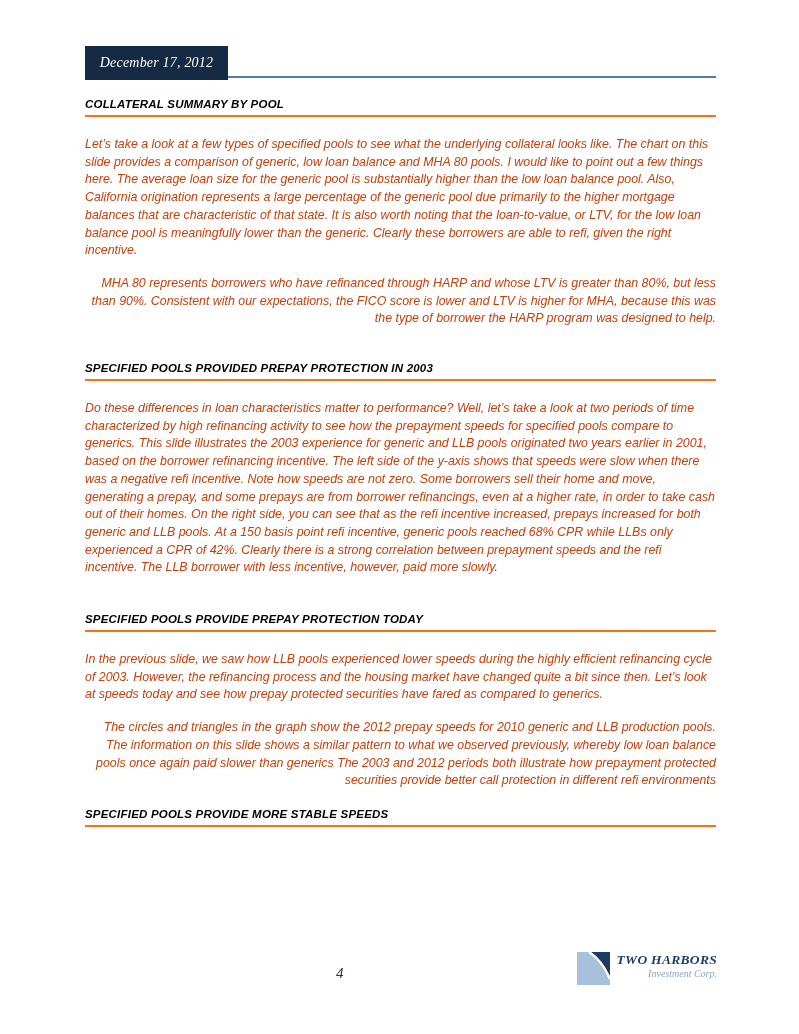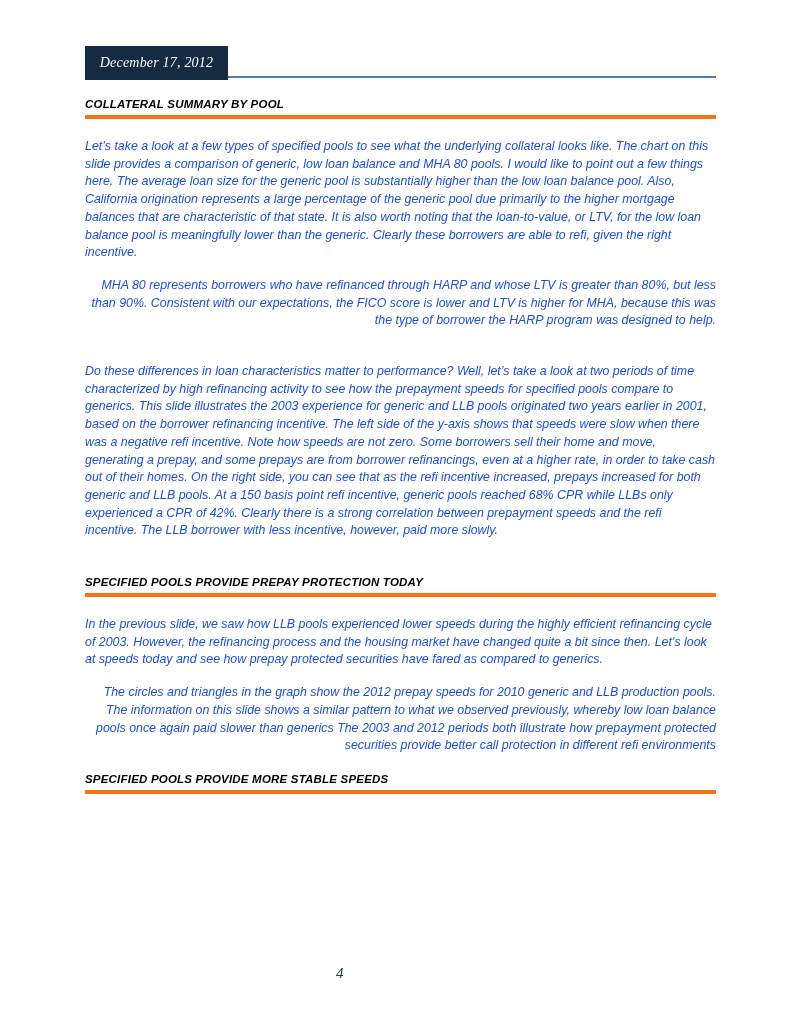--- a/index.html
+++ b/index.html
@@ -49,27 +49,27 @@
 
   
   .section h2 {
     margin: 0;
     font-size: 11.5px;
     font-weight: bold;
     letter-spacing: 0.2px;
     color: #000000;
     line-height: 14px;
     padding-bottom: 4px;
-    border-bottom: 4px solid #f97316;
+    border-bottom: 2px solid #f97316;
   }
   .section p {
     margin: 0;
     font-size: 12.4px;
     line-height: 17.7px;
-    color: #1d4ed8;
+    color: #c2410c;
   }
   .s1 { margin-top: 17px; }
   .s2 { margin-top: 33px; }
   .s3 { margin-top: 35px; }
   .s4 { margin-top: 17px; }
   .p-first   { margin-top: 19px !important; }
   .p-follow  { margin-top: 15px !important; text-align: right; }
 
   
   .page-number {
@@ -119,30 +119,42 @@
       </div>
     </div>
 
     <div class="section s1">
       <h2>COLLATERAL SUMMARY BY POOL</h2>
       <p class="p-first">Let’s take a look at a few types of specified pools to see what the underlying collateral looks like. The chart on this slide provides a comparison of generic, low loan balance and MHA 80 pools. I would like to point out a few things here. The average loan size for the generic pool is substantially higher than the low loan balance pool. Also, California origination represents a large percentage of the generic pool due primarily to the higher mortgage balances that are characteristic of that state. It is also worth noting that the loan-to-value, or LTV, for the low loan balance pool is meaningfully lower than the generic. Clearly these borrowers are able to refi, given the right incentive.</p>
       <p class="p-follow">MHA 80 represents borrowers who have refinanced through HARP and whose LTV is greater than 80%, but less than 90%. Consistent with our expectations, the FICO score is lower and LTV is higher for MHA, because this was the type of borrower the HARP program was designed to help.</p>
     </div>
 
     <div class="section s2">
+      <h2>SPECIFIED POOLS PROVIDED PREPAY PROTECTION IN 2003</h2>
       <p class="p-first">Do these differences in loan characteristics matter to performance? Well, let’s take a look at two periods of time characterized by high refinancing activity to see how the prepayment speeds for specified pools compare to generics. This slide illustrates the 2003 experience for generic and LLB pools originated two years earlier in 2001, based on the borrower refinancing incentive. The left side of the y-axis shows that speeds were slow when there was a negative refi incentive. Note how speeds are not zero. Some borrowers sell their home and move, generating a prepay, and some prepays are from borrower refinancings, even at a higher rate, in order to take cash out of their homes. On the right side, you can see that as the refi incentive increased, prepays increased for both generic and LLB pools. At a 150 basis point refi incentive, generic pools reached 68% CPR while LLBs only experienced a CPR of 42%. Clearly there is a strong correlation between prepayment speeds and the refi incentive. The LLB borrower with less incentive, however, paid more slowly.</p>
     </div>
 
     <div class="section s3">
       <h2>SPECIFIED POOLS PROVIDE PREPAY PROTECTION TODAY</h2>
       <p class="p-first">In the previous slide, we saw how LLB pools experienced lower speeds during the highly efficient refinancing cycle of 2003. However, the refinancing process and the housing market have changed quite a bit since then. Let’s look at speeds today and see how prepay protected securities have fared as compared to generics.</p>
       <p class="p-follow">The circles and triangles in the graph show the 2012 prepay speeds for 2010 generic and LLB production pools. The information on this slide shows a similar pattern to what we observed previously, whereby low loan balance pools once again paid slower than generics The 2003 and 2012 periods both illustrate how prepayment protected securities provide better call protection in different refi environments</p>
     </div>
 
     <div class="section s4">
       <h2>SPECIFIED POOLS PROVIDE MORE STABLE SPEEDS</h2>
     </div>
 
   </div>
 
   <div class="page-number">4</div>
 
+  <div class="logo">
+    <svg class="logo-icon" viewBox="0 0 33 33" xmlns="http://www.w3.org/2000/svg">
+      <rect x="0" y="0" width="33" height="33" fill="#a7c0dc"></rect>
+      <path d="M12,0 L33,0 L33,27 C27,13 20,5 12,0 Z" fill="#1d3a66"></path>
+      <path d="M12,0 C20,5 27,13 33,27" stroke="#ffffff" stroke-width="2.4" fill="none"></path>
+    </svg>
+    <div class="logo-text">
+      <div class="logo-name">TWO HARBORS</div>
+      <div class="logo-sub">Investment Corp.</div>
+    </div>
+  </div>
 </div>
 
 </body></html>

